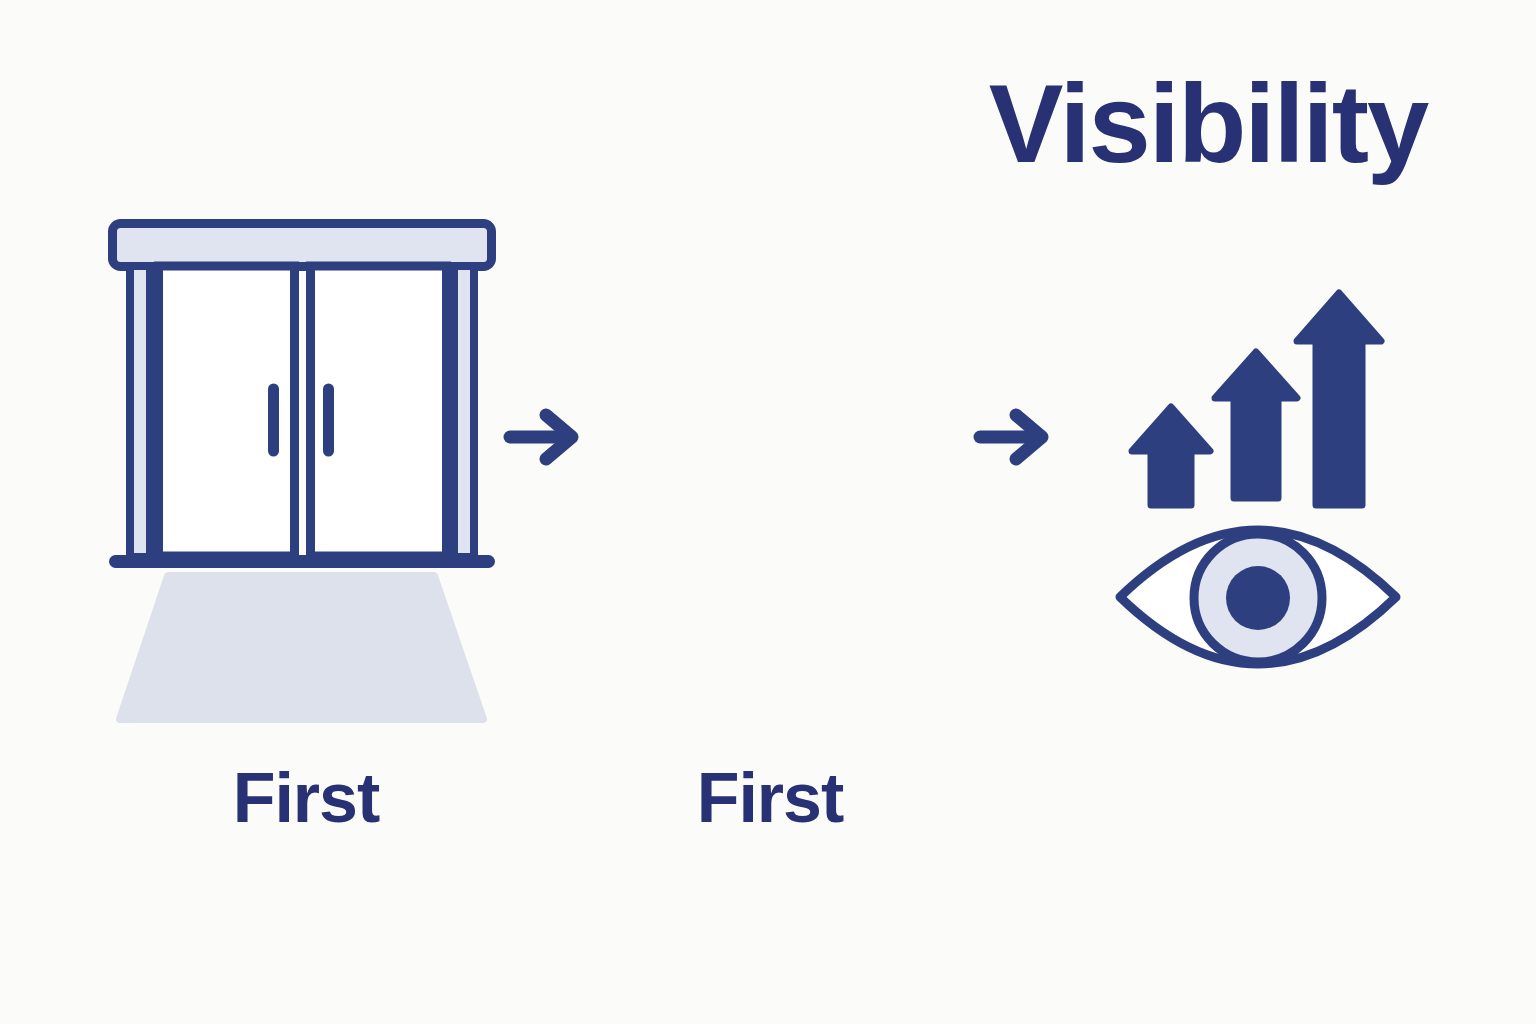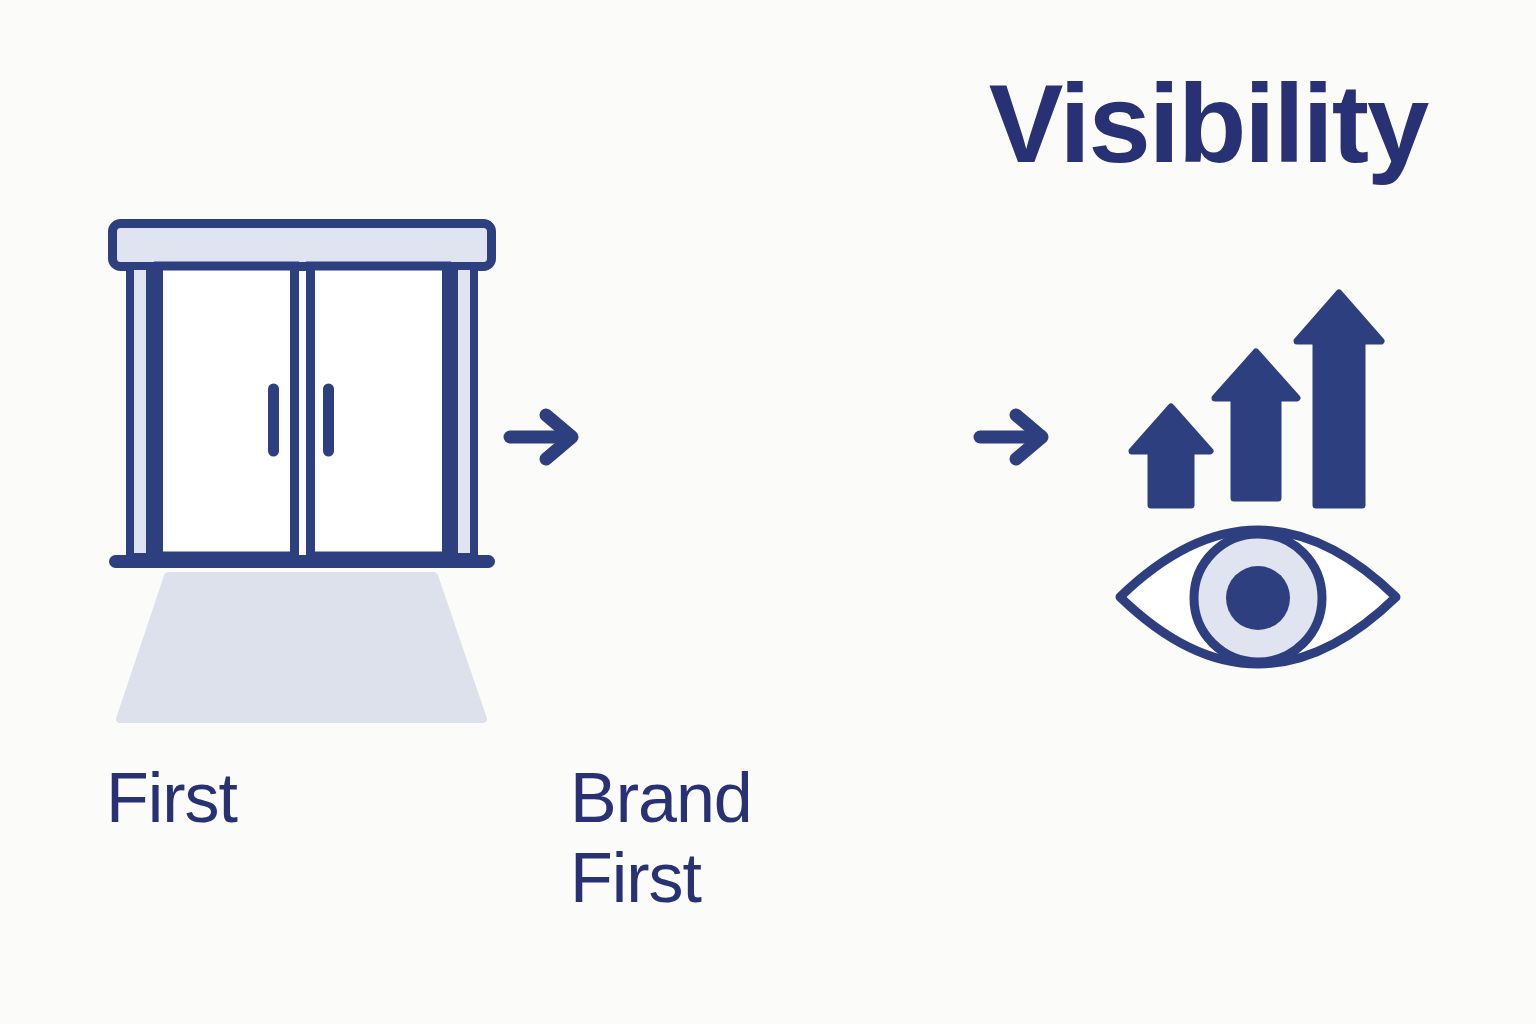--- a/index.html
+++ b/index.html
@@ -33,23 +33,24 @@
     font-size: 112px;
     line-height: 120px;
     font-weight: bold;
     letter-spacing: -2px;
     color: var(--navy-text);
     white-space: nowrap;
   }
 
   .step-label {
     top: 758px;
+    text-align: center;
     font-size: 70px;
     line-height: 80px;
-    font-weight: normal;
+    font-weight: bold;
     letter-spacing: -1px;
     color: var(--navy-text);
   }
   .label-first   { left: 106px; width: 400px; }
   .label-brand   { left: 570px; width: 400px; }
 
   
   .stroke-navy { stroke: var(--navy); fill: none; }
   .fill-light  { fill: var(--light-fill); stroke: var(--navy); }
   .fill-white  { fill: var(--white); stroke: var(--navy); }
@@ -117,17 +118,16 @@
       <circle class="fill-light" stroke-width="9" cx="145" cy="77" r="64"></circle>
       <circle class="fill-navy" cx="145" cy="77" r="32"></circle>
     </svg>
   </div>
 
   <div class="abs step-label label-first">
     <div>First</div>
   </div>
 
   <div class="abs step-label label-brand">
-    <div>Brand</div>
     <div>First</div>
   </div>
 
 </div>
 
 </body></html>

